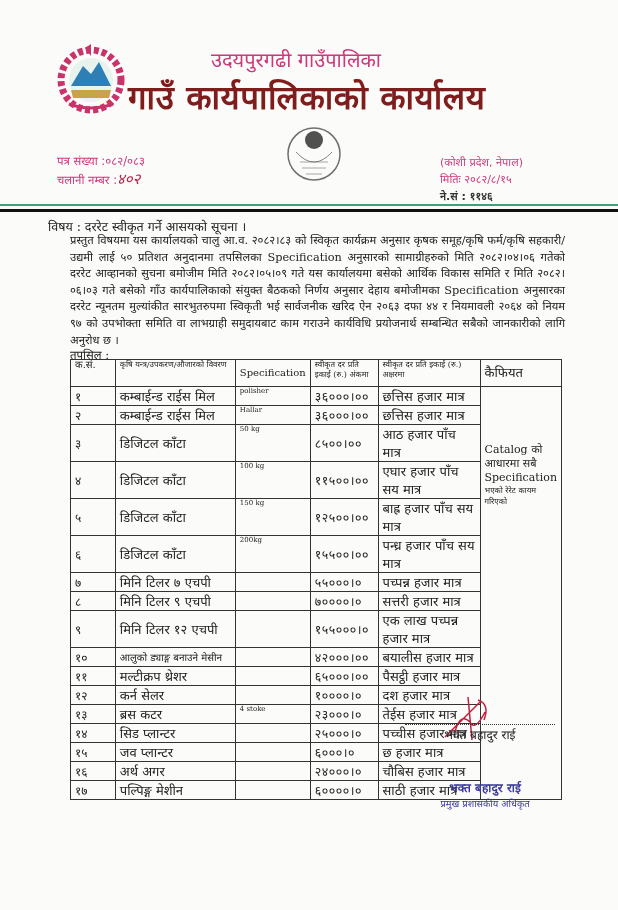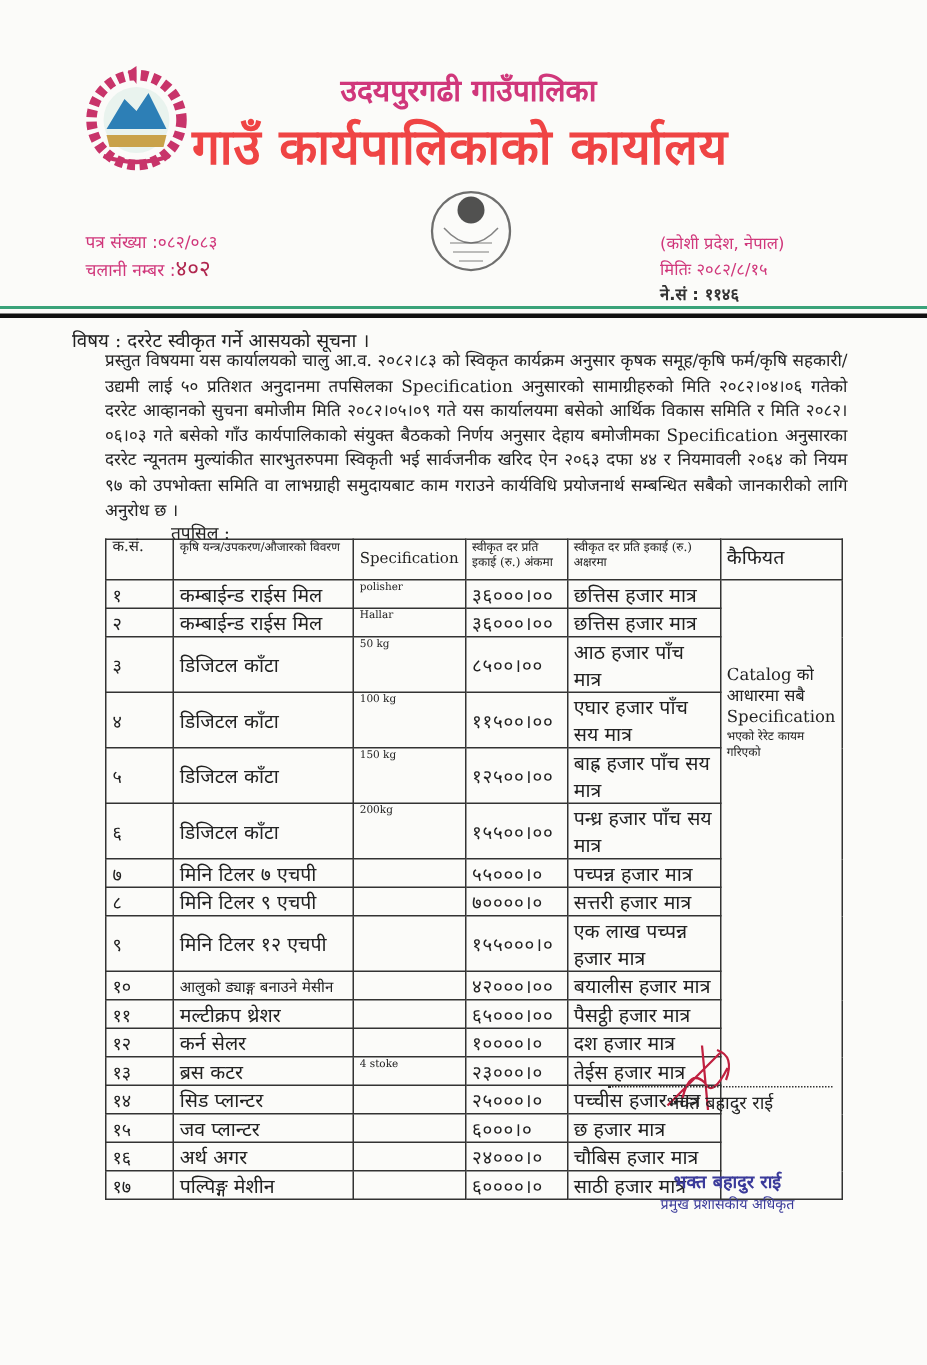--- a/index.html
+++ b/index.html
@@ -1,32 +1,32 @@
 <!DOCTYPE html>
 <html><head>
 <meta charset="utf-8">
 <style>
   html, body { margin:0; padding:0; }
   body { width:618px; height:910px; background:#f7f6f3; position:relative; overflow:hidden;
          font-family:"DejaVu Serif", serif; color:#222; }
   .page { position:absolute; left:0; top:0; width:618px; height:910px; background:#fbfbf9; }
   .logo { position:absolute; left:55px; top:42px; width:72px; height:72px; }
-  .muni { position:absolute; left:227px; top:46px; font-family:"DejaVu Sans", sans-serif; font-weight:bold; font-size:20px; color:#d0377b; }
-  .office { position:absolute; left:128px; top:74px; font-family:"DejaVu Sans", sans-serif; font-weight:bold; font-size:33px; color:#ef4444; letter-spacing:0.5px; }
+  .muni { position:absolute; left:211px; top:46px; font-family:"DejaVu Sans", sans-serif; font-weight:normal; font-size:20px; color:#d0377b; }
+  .office { position:absolute; left:128px; top:74px; font-family:"DejaVu Sans", sans-serif; font-weight:bold; font-size:33px; color:#7f1d1d; letter-spacing:0.5px; }
   .place { position:absolute; left:232px; top:114px; font-family:"DejaVu Sans", sans-serif; font-weight:bold; font-size:17px; color:#d0377b; }
   .stamp { position:absolute; left:282px; top:122px; width:64px; height:68px; }
   .meta-l { position:absolute; left:57px; top:152px; font-family:"DejaVu Sans", sans-serif; font-size:11.5px; color:#d0377b; line-height:18px; }
-  .meta-l .hand { font-family:"DejaVu Serif", serif; font-size:15px; color:#b0264f; }
+  .meta-l .hand { font-family:"DejaVu Serif", serif; font-style:italic; font-size:15px; color:#b0264f; }
   .meta-r { position:absolute; left:440px; top:154px; text-align:left; width:118px; font-family:"DejaVu Sans", sans-serif; font-size:11px; color:#d0377b; line-height:17px; }
   .meta-r .ns { color:#333; font-weight:bold; }
   .rule-g { position:absolute; left:0; top:204px; width:618px; height:2px; background:#3aa37a; }
   .rule-b { position:absolute; left:0; top:209px; width:618px; height:3px; background:#111; }
   .subject { position:absolute; left:0; width:584px; top:218px; text-align:left; font-size:12.5px;padding-left:48px; }
   .body-text { position:absolute; left:70px; top:233px; width:495px; font-size:11.3px; line-height:16.6px; text-align:justify; }
-  .tapasil { position:absolute; left:70px; top:347px; font-size:11.5px;margin-left:44px; }
+  .tapasil { position:absolute; left:70px; top:347px; font-size:11.5px; }
   table { position:absolute; left:70px; top:359px; width:492px; border-collapse:collapse; font-size:11px; }
   td, th { border:1px solid #333; padding:0 4px; vertical-align:middle; }
   th { font-weight:normal; font-size:8px; text-align:left; line-height:10px; height:26px; vertical-align:top; }
   th.spec-h { font-size:10px; vertical-align:middle; }
   th.rem-h { font-size:13px; vertical-align:middle;margin-top:20px; }
   td { height:17px; }
   td.sn { width:40px; font-size:12px; }
   td.item { width:130px; font-size:13px; font-family:"DejaVu Sans", sans-serif; }
   td.item.small { font-size:10px; }
   td.spec { width:46px; font-size:7px; vertical-align:top; }

